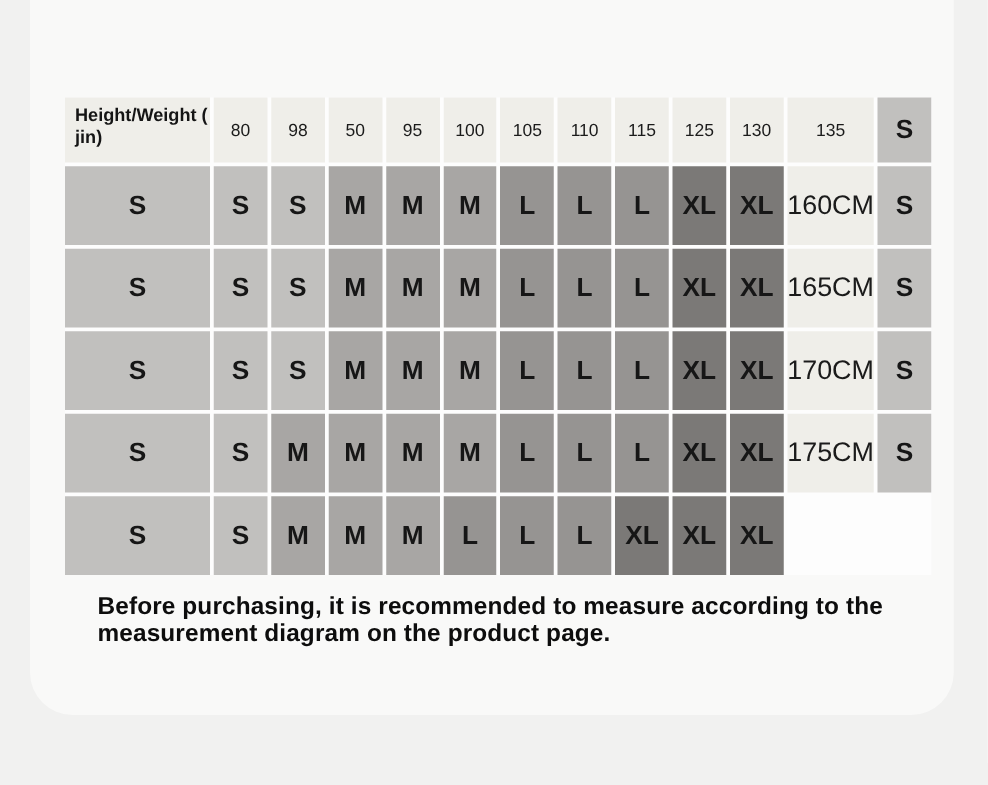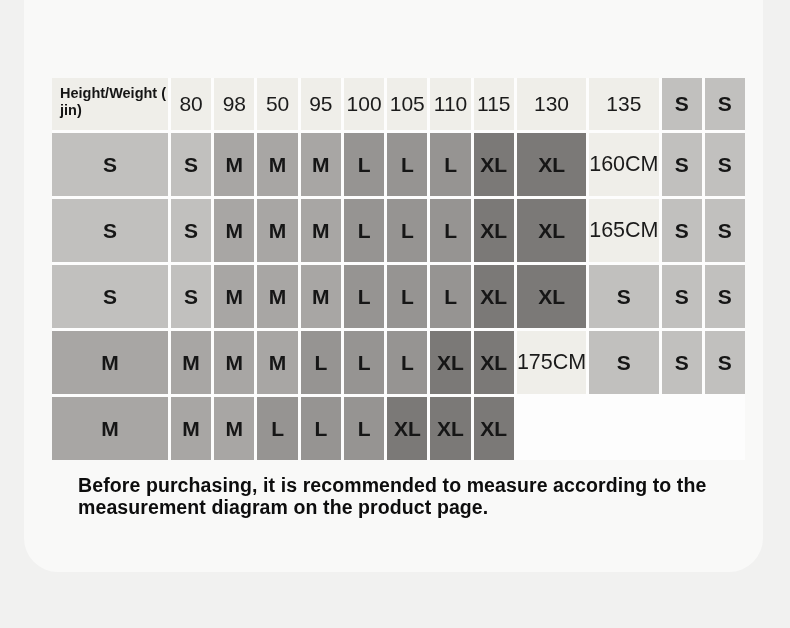--- a/index.html
+++ b/index.html
@@ -32,21 +32,21 @@
     background: #efeee9;
     color: #151515;
     font-weight: bold;
     font-size: 14.5px;
     line-height: 1.18;
     padding: 7px 0 0 8px;
   }
   .weight-cell {
     background: #efeee9;
     color: #1b1b1b;
-    font-size: 21px;
+    font-size: 14px;
     display: flex; align-items: center; justify-content: center;
   }
   .height-cell {
     background: #efeee9;
     color: #1b1b1b;
     font-size: 21.5px;
     display: flex; align-items: center; justify-content: center;
   }
   .size-cell {
     color: #161616;
@@ -77,20 +77,21 @@
         <div>jin)</div>
       </div>
       <div class="weight-cell">80</div>
       <div class="weight-cell">98</div>
       <div class="weight-cell">50</div>
       <div class="weight-cell">95</div>
       <div class="weight-cell">100</div>
       <div class="weight-cell">105</div>
       <div class="weight-cell">110</div>
       <div class="weight-cell">115</div>
+      <div class="weight-cell">125</div>
       <div class="weight-cell">130</div>
       <div class="weight-cell">135</div>
       <div class="size-cell" style="background: rgb(193, 192, 190);">S</div>
       <div class="size-cell" style="background: rgb(193, 192, 190);">S</div>
       <div class="size-cell" style="background: rgb(193, 192, 190);">S</div>
       <div class="size-cell" style="background: rgb(193, 192, 190);">S</div>
       <div class="size-cell" style="background: rgb(168, 166, 164);">M</div>
       <div class="size-cell" style="background: rgb(168, 166, 164);">M</div>
       <div class="size-cell" style="background: rgb(168, 166, 164);">M</div>
       <div class="size-cell" style="background: rgb(150, 148, 146);">L</div>
@@ -117,20 +118,21 @@
       <div class="size-cell" style="background: rgb(193, 192, 190);">S</div>
       <div class="size-cell" style="background: rgb(193, 192, 190);">S</div>
       <div class="size-cell" style="background: rgb(168, 166, 164);">M</div>
       <div class="size-cell" style="background: rgb(168, 166, 164);">M</div>
       <div class="size-cell" style="background: rgb(168, 166, 164);">M</div>
       <div class="size-cell" style="background: rgb(150, 148, 146);">L</div>
       <div class="size-cell" style="background: rgb(150, 148, 146);">L</div>
       <div class="size-cell" style="background: rgb(150, 148, 146);">L</div>
       <div class="size-cell" style="background: rgb(123, 121, 119);">XL</div>
       <div class="size-cell" style="background: rgb(123, 121, 119);">XL</div>
+      <div class="height-cell">170CM</div>
       <div class="size-cell" style="background: rgb(193, 192, 190);">S</div>
       <div class="size-cell" style="background: rgb(193, 192, 190);">S</div>
       <div class="size-cell" style="background: rgb(193, 192, 190);">S</div>
       <div class="size-cell" style="background: rgb(168, 166, 164);">M</div>
       <div class="size-cell" style="background: rgb(168, 166, 164);">M</div>
       <div class="size-cell" style="background: rgb(168, 166, 164);">M</div>
       <div class="size-cell" style="background: rgb(168, 166, 164);">M</div>
       <div class="size-cell" style="background: rgb(150, 148, 146);">L</div>
       <div class="size-cell" style="background: rgb(150, 148, 146);">L</div>
       <div class="size-cell" style="background: rgb(150, 148, 146);">L</div>

